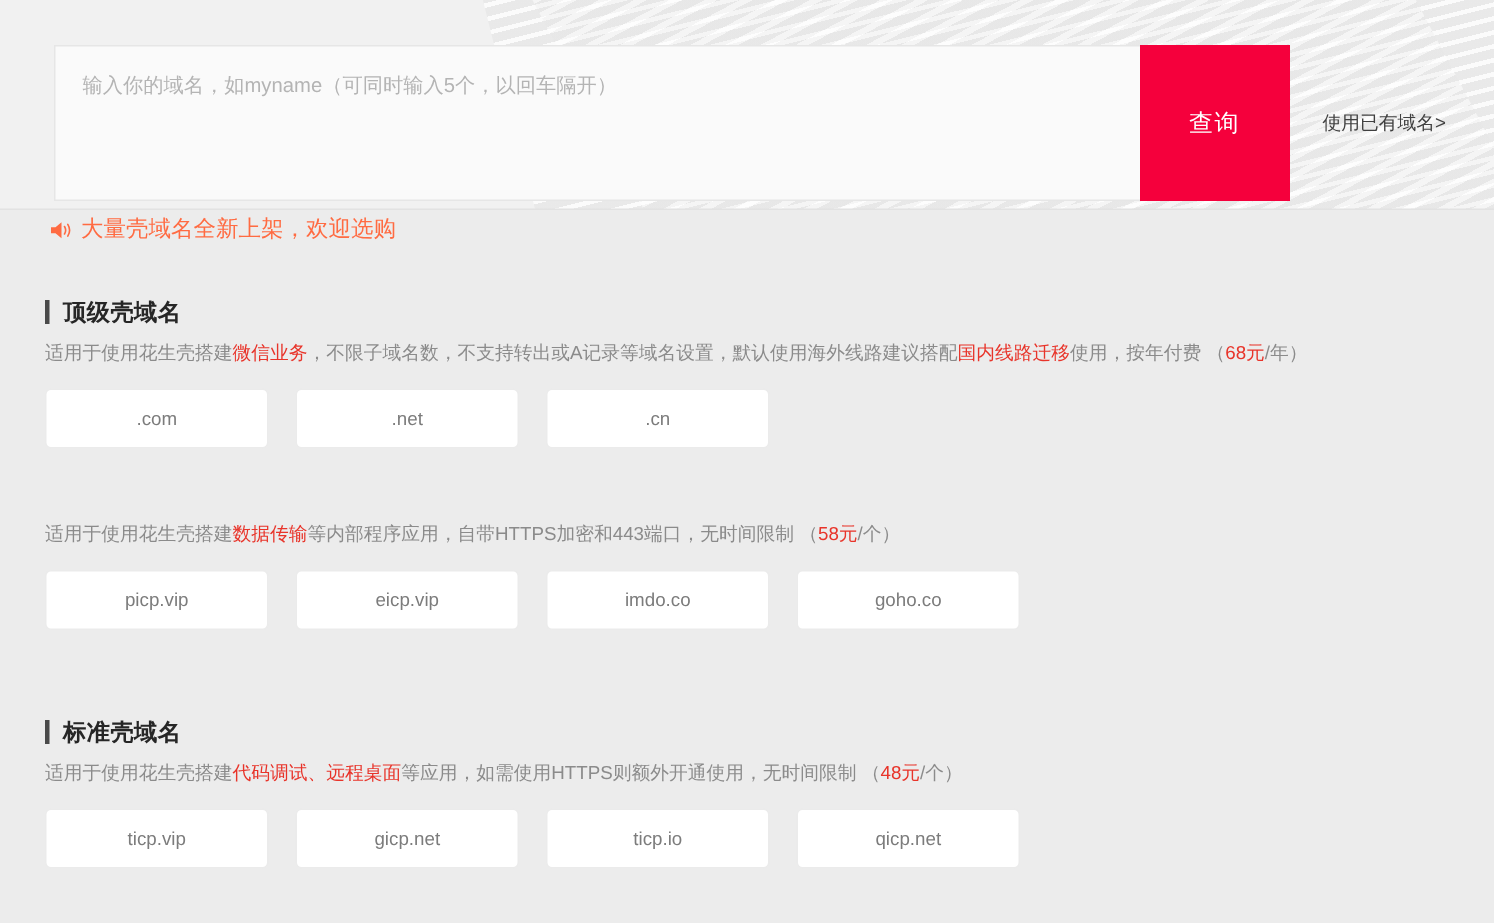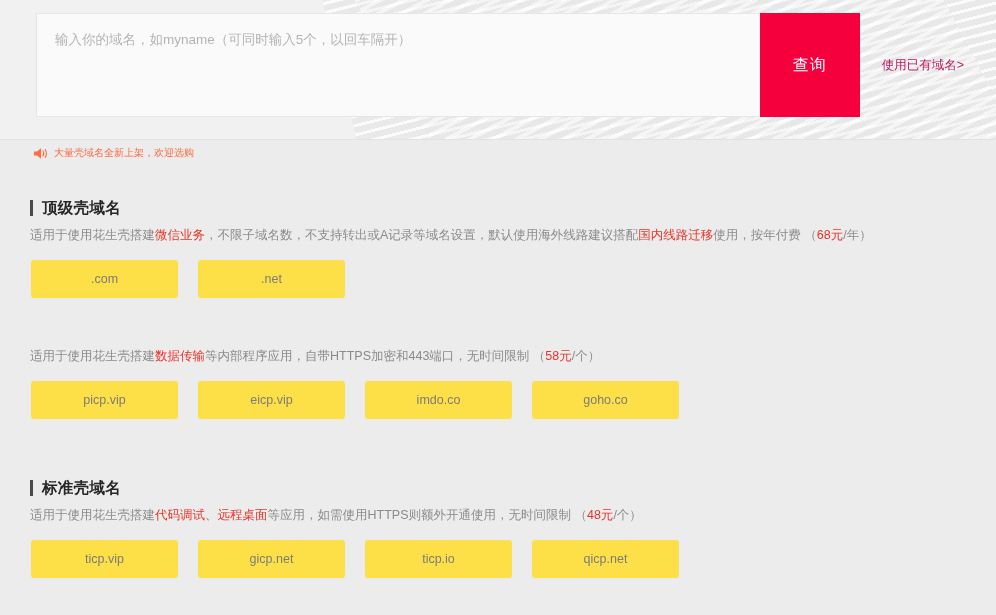--- a/index.html
+++ b/index.html
@@ -54,21 +54,21 @@
   .header .sep {
     position: absolute;
     left: 0; bottom: 0;
     width: 996px; height: 1px;
     background: #e2e2e2;
   }
 
   
   .search-row {
     position: absolute;
-    left: 36px; top: 13px;
+    left: 36px; top: 30px;
     width: 928px; height: 104px;
     display: flex;
     align-items: stretch;
     z-index: 3;
     justify-content: space-between;
   }
   .search-field {
     width: 740px;
     background: #fafafa;
     border: 1px solid #e6e6e6;
@@ -102,21 +102,21 @@
     justify-content: center;
     cursor: pointer;
     border: none;
     font-family: Liberation Serif, serif;
   }
   .existing-link {
     margin-left: 22px;
     display: flex;
     align-items: center;
     font-size: 12.5px;
-    color: #be185d;
+    color: #404040;
     cursor: pointer;
     white-space: nowrap;
   }
 
   
   .notice {
     position: absolute;
     left: 33px; top: 146px;
     display: flex;
     align-items: center;
@@ -124,21 +124,21 @@
     cursor: pointer;
   }
   .notice .horn {
     width: 15px; height: 13px;
     position: relative;
     margin-right: 6px;
     flex: none;
   }
   .notice .horn svg { display: block; }
   .notice .notice-text {
-    font-size: 10px;
+    font-size: 15px;
     color: #ff6b42;
     line-height: 14px;
   }
 
   
   .section { position: absolute; left: 30px; }
   .sec-title {
     display: flex;
     align-items: center;
     height: 20px;
@@ -166,21 +166,21 @@
   .sec-desc .price { color: #8b8b8b; }
   .sec-desc .price .amt { color: #e8342a; }
 
   .chip-row {
     margin-top: 16px;
     display: flex;
     gap: 18px;
   }
   .chip {
     width: 149px; height: 40px;
-    background: #fde047;
+    background: #ffffff;
     border: 1px solid #ebebeb;
     border-radius: 4px;
     box-sizing: border-box;
     display: flex;
     align-items: center;
     justify-content: center;
     font-size: 12.5px;
     color: #7c7c7c;
     cursor: pointer;
   }
@@ -219,20 +219,21 @@
 
 <div class="section" id="section-0">
   <div class="sec-title">
     <span class="bar"></span>
     <span class="t">顶级壳域名</span>
   </div>
   <div class="sec-desc"><span>适用于使用花生壳搭建</span><span class="hl">微信业务</span><span>，不限子域名数，不支持转出或A记录等域名设置，默认使用海外线路建议搭配</span><span class="hl">国内线路迁移</span><span>使用，按年付费</span><span class="price">&nbsp;（<span class="amt">68元</span>/年）</span></div>
   <div class="chip-row">
       <div class="chip">.com</div>
       <div class="chip">.net</div>
+      <div class="chip">.cn</div>
     </div>
 </div>
 
 <div class="section" id="section-1">
   <div class="sec-desc"><span>适用于使用花生壳搭建</span><span class="hl">数据传输</span><span>等内部程序应用，自带HTTPS加密和443端口，无时间限制</span><span class="price">&nbsp;（<span class="amt">58元</span>/个）</span></div>
   <div class="chip-row">
       <div class="chip">picp.vip</div>
       <div class="chip">eicp.vip</div>
       <div class="chip">imdo.co</div>
       <div class="chip">goho.co</div>

